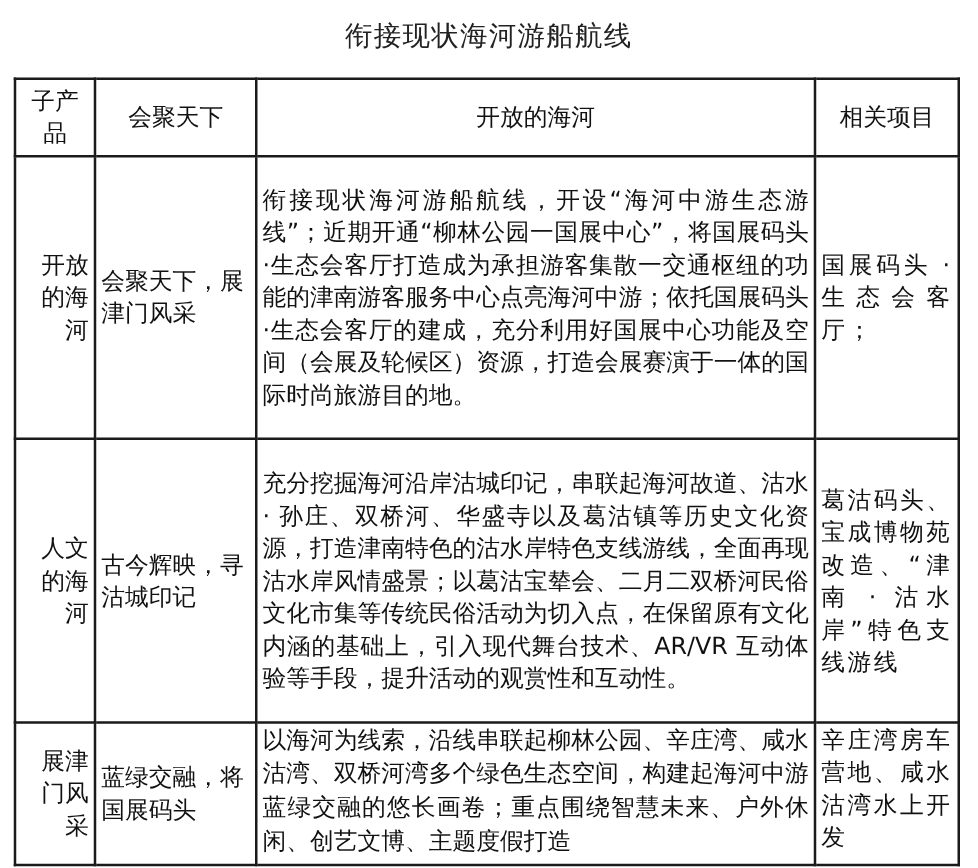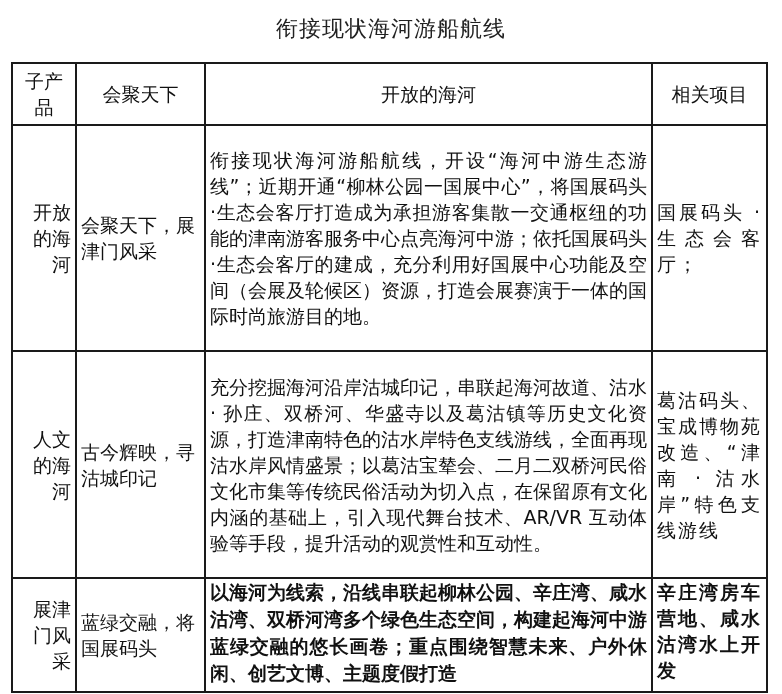--- a/index.html
+++ b/index.html
@@ -15,21 +15,21 @@
   col.c1 { width:64px; } col.c2 { width:129px; } col.c3 { width:447px; } col.c4 { width:115px; }
   tr.hdr { height:57px; }
   tr.hdr th { text-align:center; }
   th.sub { line-height:23px; font-size:19px; }
   tr.r1 { height:226px; } tr.r2 { height:227px; } tr.r3 { height:111px; }
   td.prod { text-align:right; padding:0 4px; line-height:28px; }
   td.theme { padding:0 6px 0 8px; line-height:28px; }
   td.dir { padding:0 5px 0 6px; text-align:justify; line-height:27.5px; font-size:19.5px; }
   td.proj { padding:0 6px 0 8px; text-align:justify; text-align-last:left; line-height:27.5px;
             letter-spacing:2px; font-size:19.5px; }
-  tr.r3 td.dir, tr.r3 td.proj { vertical-align:top; padding-top:0;font-weight:bold; }
+  tr.r3 td.dir, tr.r3 td.proj { vertical-align:top; padding-top:0; }
   tr.r3 td.dir { line-height:27px; }
 </style>
 </head>
 <body>
 
 <div class="title">衔接现状海河游船航线</div>
 
 <table class="sys">
   <colgroup>
       <col class="c1">

